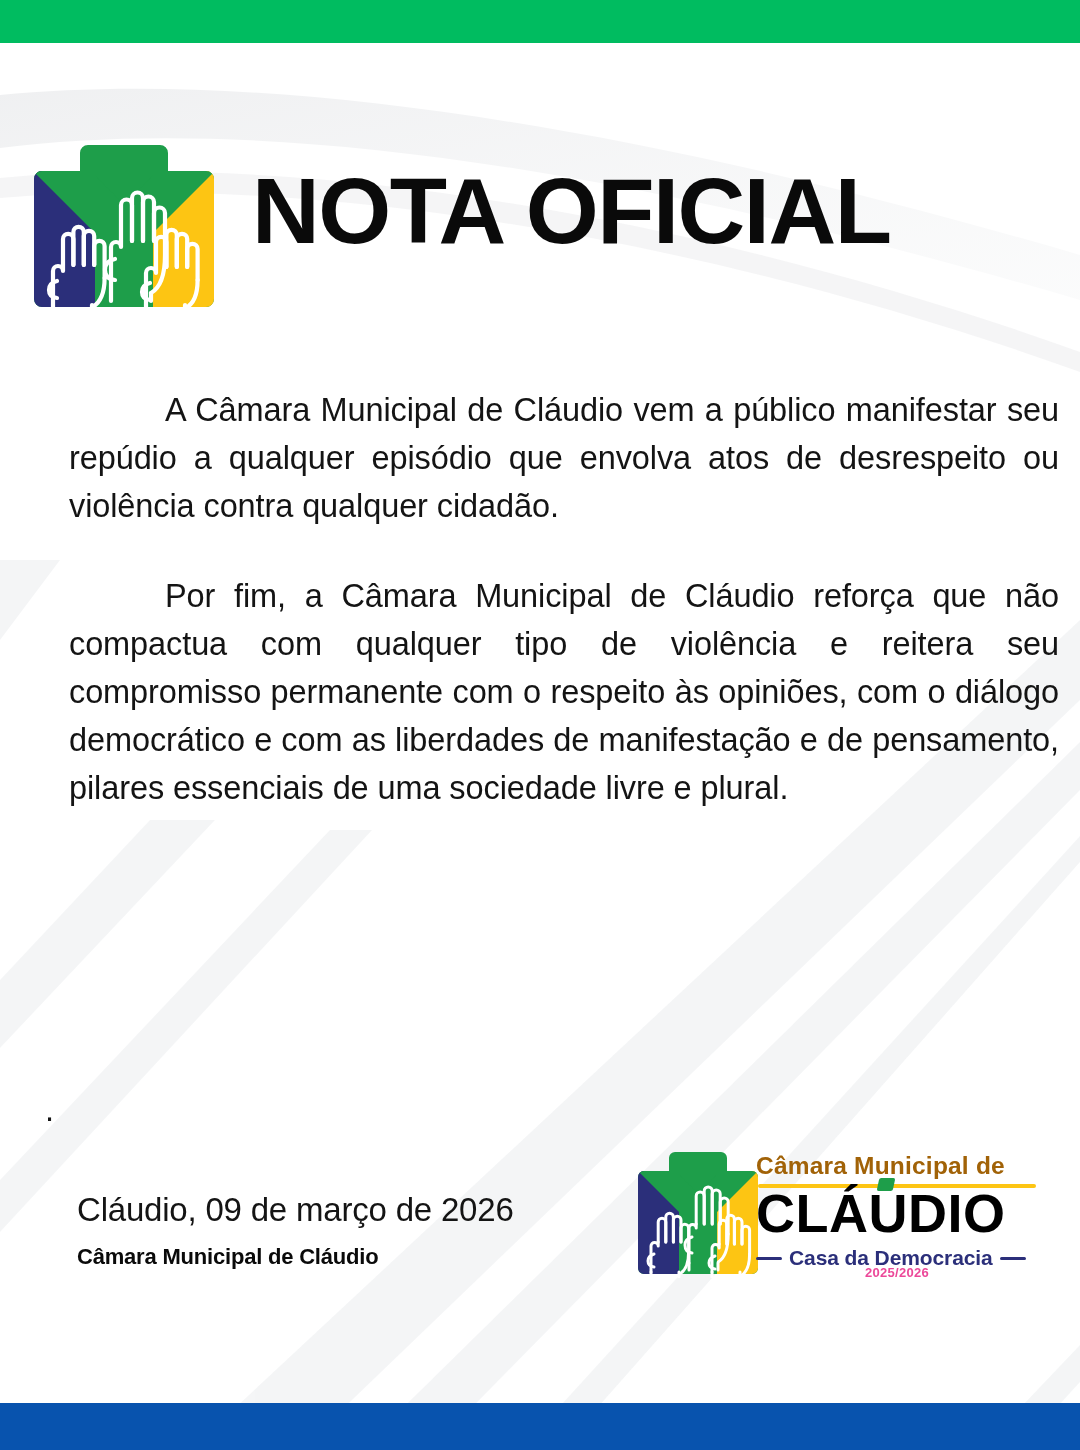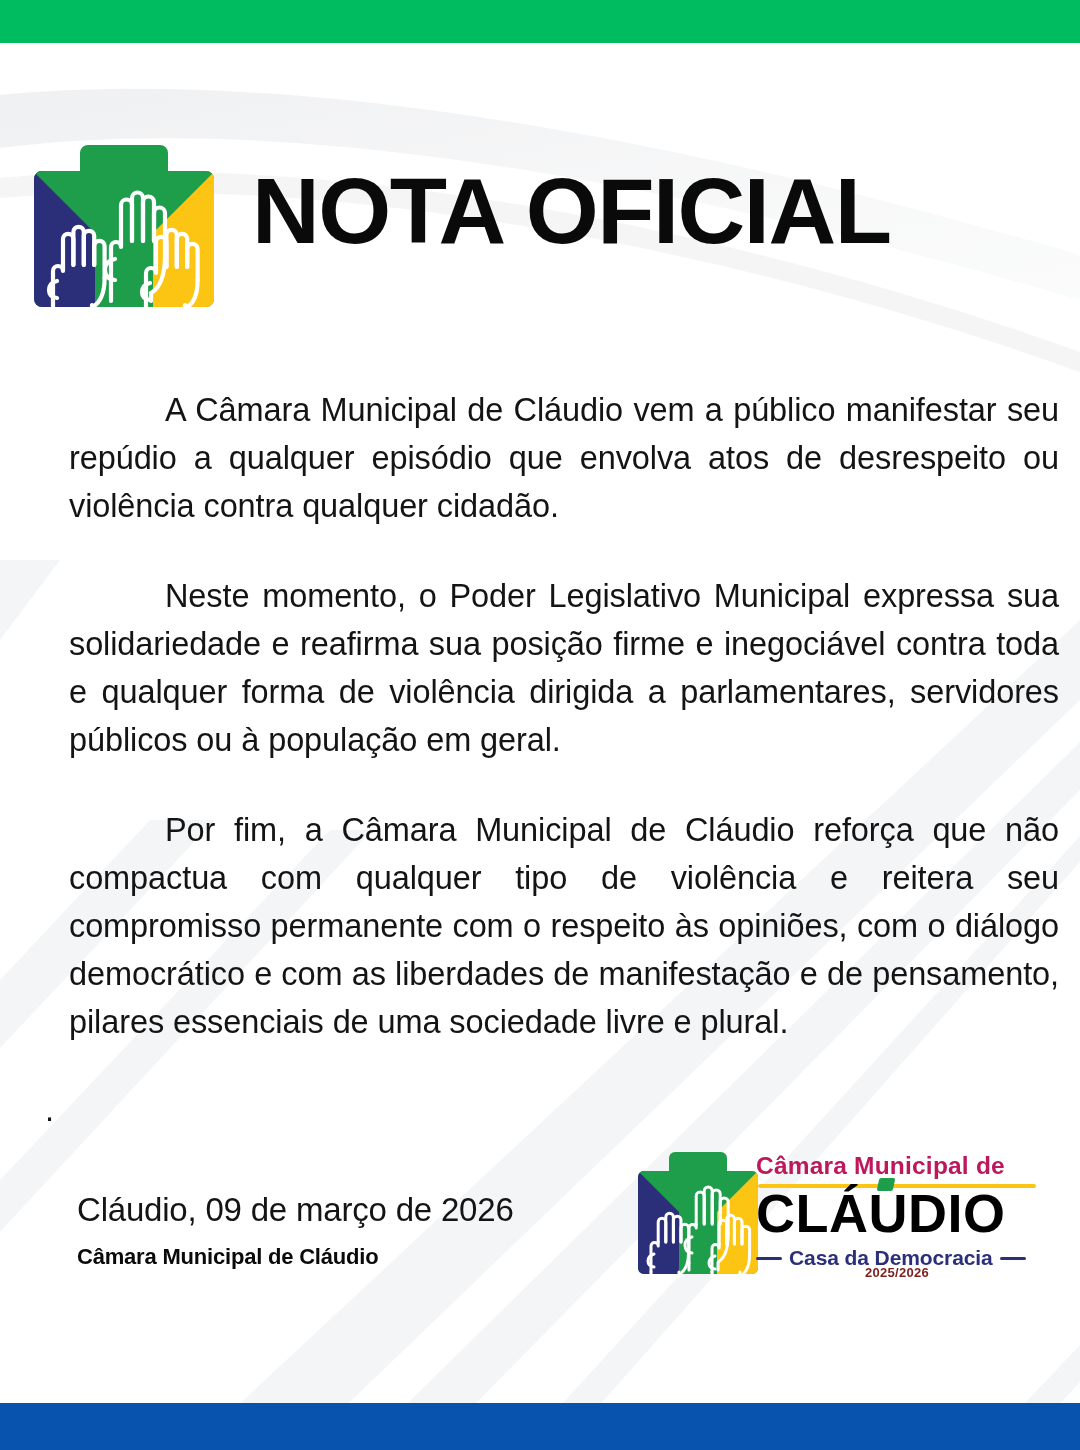--- a/index.html
+++ b/index.html
@@ -159,21 +159,21 @@
     height: 132px;
   }
   .fw-line1 {
     position: absolute;
     left: 0; top: 4px;
     width: 282px;
     font-family: "Liberation Sans", sans-serif;
     font-weight: 700;
     font-size: 24.5px;
     line-height: 28px;
-    color: #be185d;
+    color: #a16207;
     letter-spacing: 0.2px;
     white-space: nowrap;
   }
   .fw-rule {
     position: absolute;
     left: 2px; top: 36px;
     width: 278px;
     height: 4px;
     background: #fdc513;
     border-radius: 2px;
@@ -225,21 +225,21 @@
   }
   .fw-line4 {
     position: absolute;
     left: 0; top: 118px;
     width: 282px;
     text-align: center;
     font-family: "Liberation Sans", sans-serif;
     font-weight: 700;
     font-size: 13px;
     line-height: 14px;
-    color: #7f1d1d;
+    color: #ec4899;
     letter-spacing: 0.3px;
     white-space: nowrap;
   }
 </style>
 </head>
 <body>
 
 <div id="page">
 
   <div class="bg-layer">
@@ -329,21 +329,20 @@
           <path d="M117,140 q-8,2 -8,9 q0,7 8,8"></path>
         </g>
       </svg>
     </div>
 
     <div class="page-title">NOTA OFICIAL</div>
   </div>
 
   <div class="body-copy">
     <p>A Câmara Municipal de Cláudio vem a público manifestar seu repúdio a qualquer episódio que envolva atos de desrespeito ou violência contra qualquer cidadão.</p>
-    <p>Neste momento, o Poder Legislativo Municipal expressa sua solidariedade e reafirma sua posição firme e inegociável contra toda e qualquer forma de violência dirigida a parlamentares, servidores públicos ou à população em geral.</p>
     <p>Por fim, a Câmara Municipal de Cláudio reforça que não compactua com qualquer tipo de violência e reitera seu compromisso permanente com o respeito às opiniões, com o diálogo democrático e com as liberdades de manifestação e de pensamento, pilares essenciais de uma sociedade livre e plural.</p>
   </div>
 
   <div class="lone-dot">.</div>
 
   <div class="signature">
     <div class="sig-date">Cláudio, 09 de março de 2026</div>
     <div class="sig-org">Câmara Municipal de Cláudio</div>
   </div>
 

